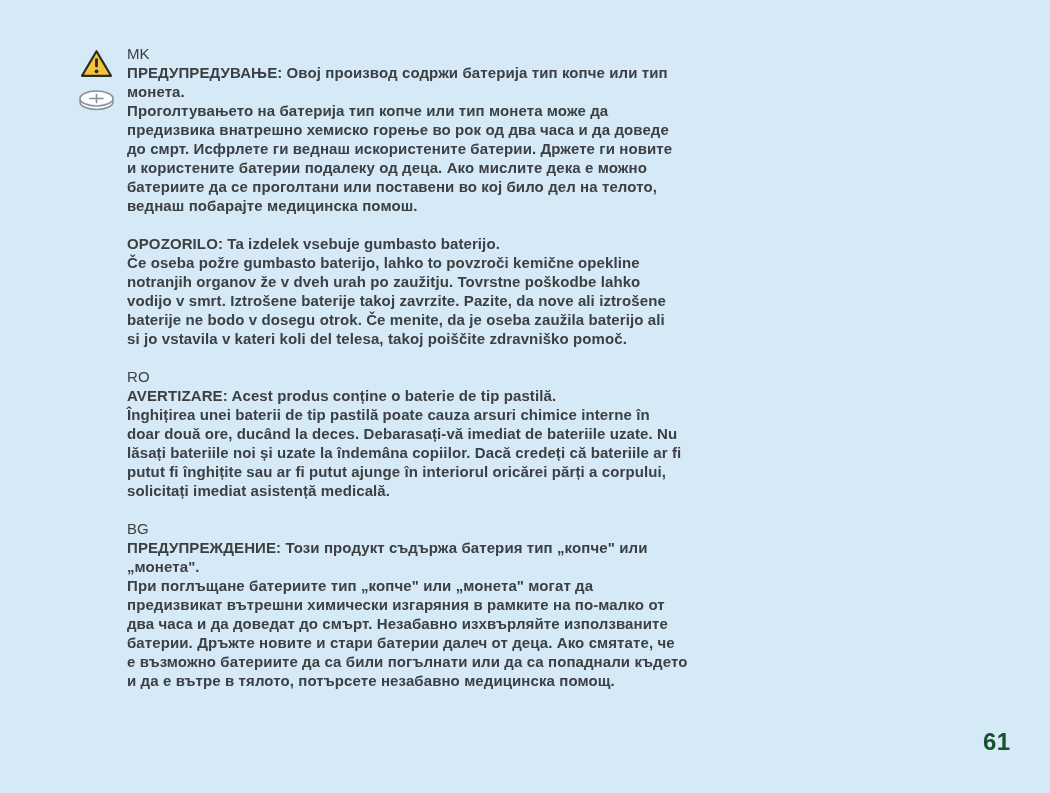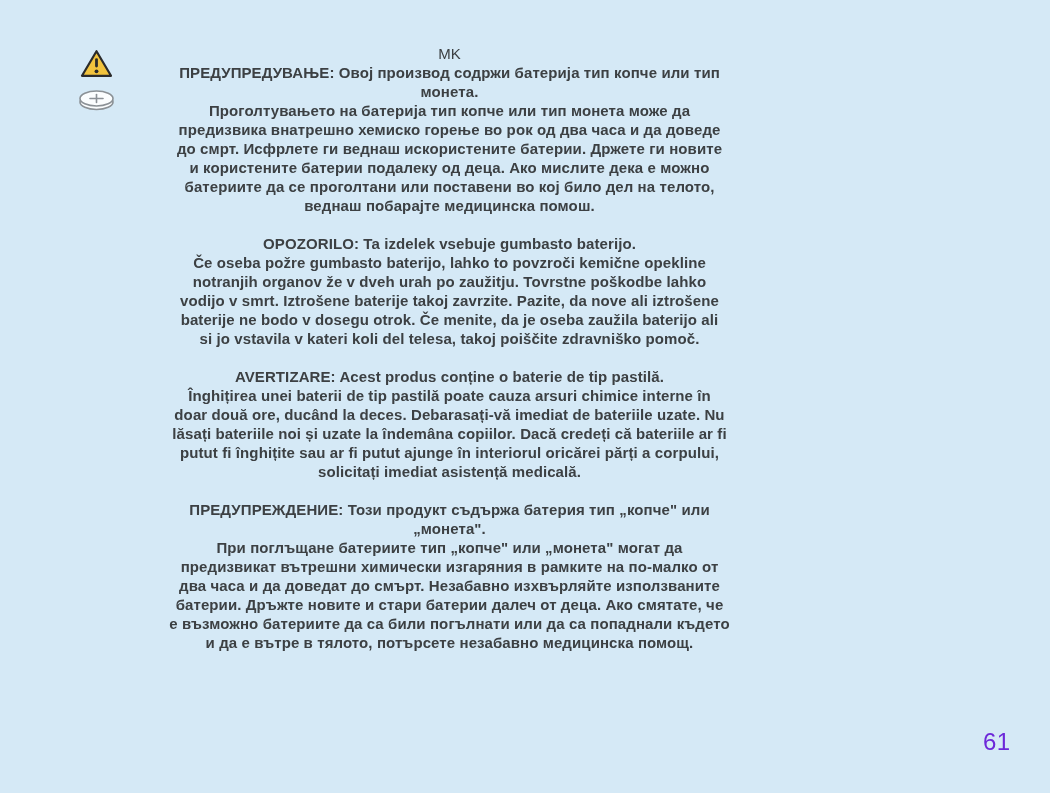--- a/index.html
+++ b/index.html
@@ -14,29 +14,29 @@
   .icon-col {
     position: absolute;
     left: 78px; top: 49px; width: 37px;
     display: flex; flex-direction: column; align-items: center; gap: 7px;
   }
   .content {
     position: absolute;
     left: 127px; top: 44px; width: 645px;
     font-size: 15px; line-height: 19px; letter-spacing: 0.1px;
   }
-  .section { margin: 0 0 19px 0; text-align: center; }
+  .section { margin: 0 0 19px 0; }
   .section-code { }
   .section-lines { white-space: pre-line; font-weight: bold; }
   .page-number {
     position: absolute;
     left: 983px; top: 728px;
     font-size: 24px; line-height: 28px;
-    font-weight: 400;
-    color: #6d28d9;
+    font-weight: 700;
+    color: #14532d;
     letter-spacing: 0.5px;
   }
 </style>
 </head>
 <body>
 
 <div class="icon-col">
   <span>
     <svg width="33" height="29" viewBox="0 0 33 29">
       <path d="M16.5 2.2 L31 26.8 L2 26.8 Z" fill="#f2c33d" stroke="#2b2b2b" stroke-width="2.2" stroke-linejoin="round"></path>
@@ -68,28 +68,30 @@
   </div>
   <div class="section">
     <div class="section-lines">OPOZORILO: Ta izdelek vsebuje gumbasto baterijo.
 Če oseba požre gumbasto baterijo, lahko to povzroči kemične opekline
 notranjih organov že v dveh urah po zaužitju. Tovrstne poškodbe lahko
 vodijo v smrt. Iztrošene baterije takoj zavrzite. Pazite, da nove ali iztrošene
 baterije ne bodo v dosegu otrok. Če menite, da je oseba zaužila baterijo ali
 si jo vstavila v kateri koli del telesa, takoj poiščite zdravniško pomoč.</div>
   </div>
   <div class="section">
+    <div class="section-code">RO</div>
     <div class="section-lines">AVERTIZARE: Acest produs conține o baterie de tip pastilă.
 Înghițirea unei baterii de tip pastilă poate cauza arsuri chimice interne în
 doar două ore, ducând la deces. Debarasați-vă imediat de bateriile uzate. Nu
 lăsați bateriile noi și uzate la îndemâna copiilor. Dacă credeți că bateriile ar fi
 putut fi înghițite sau ar fi putut ajunge în interiorul oricărei părți a corpului,
 solicitați imediat asistență medicală.</div>
   </div>
   <div class="section">
+    <div class="section-code">BG</div>
     <div class="section-lines">ПРЕДУПРЕЖДЕНИЕ: Този продукт съдържа батерия тип „копче" или
 „монета".
 При поглъщане батериите тип „копче" или „монета" могат да
 предизвикат вътрешни химически изгаряния в рамките на по-малко от
 два часа и да доведат до смърт. Незабавно изхвърляйте използваните
 батерии. Дръжте новите и стари батерии далеч от деца. Ако смятате, че
 е възможно батериите да са били погълнати или да са попаднали където
 и да е вътре в тялото, потърсете незабавно медицинска помощ.</div>
   </div>
 </div>

